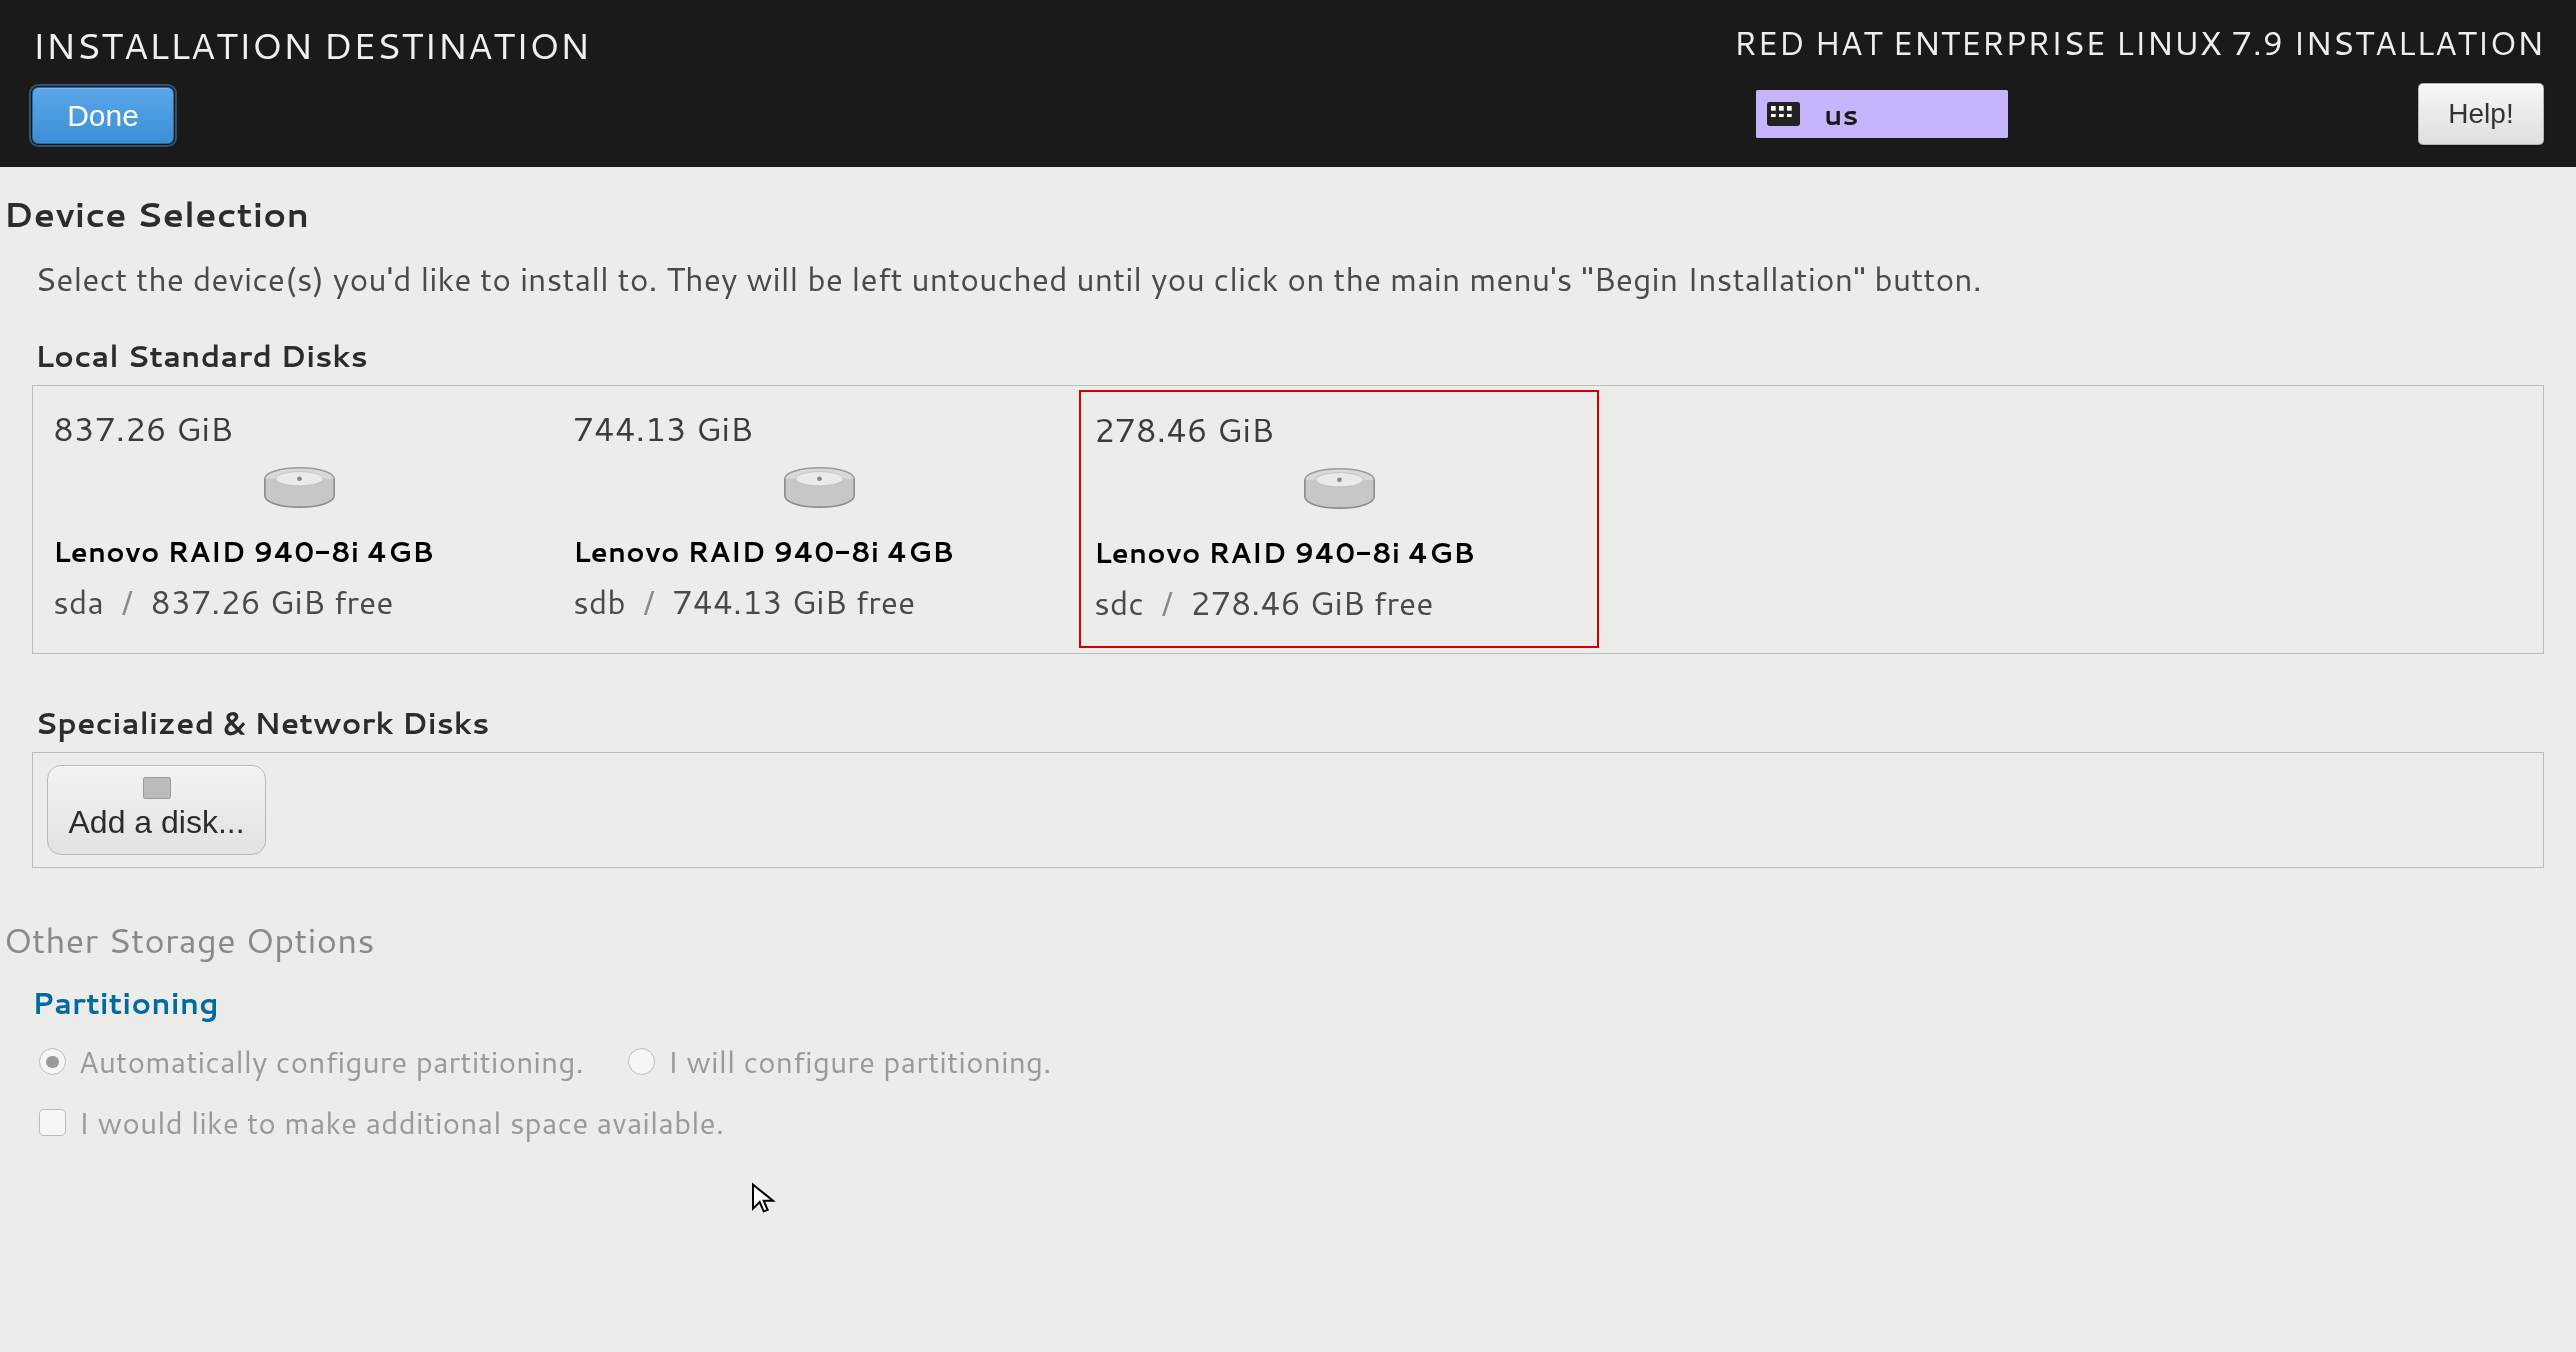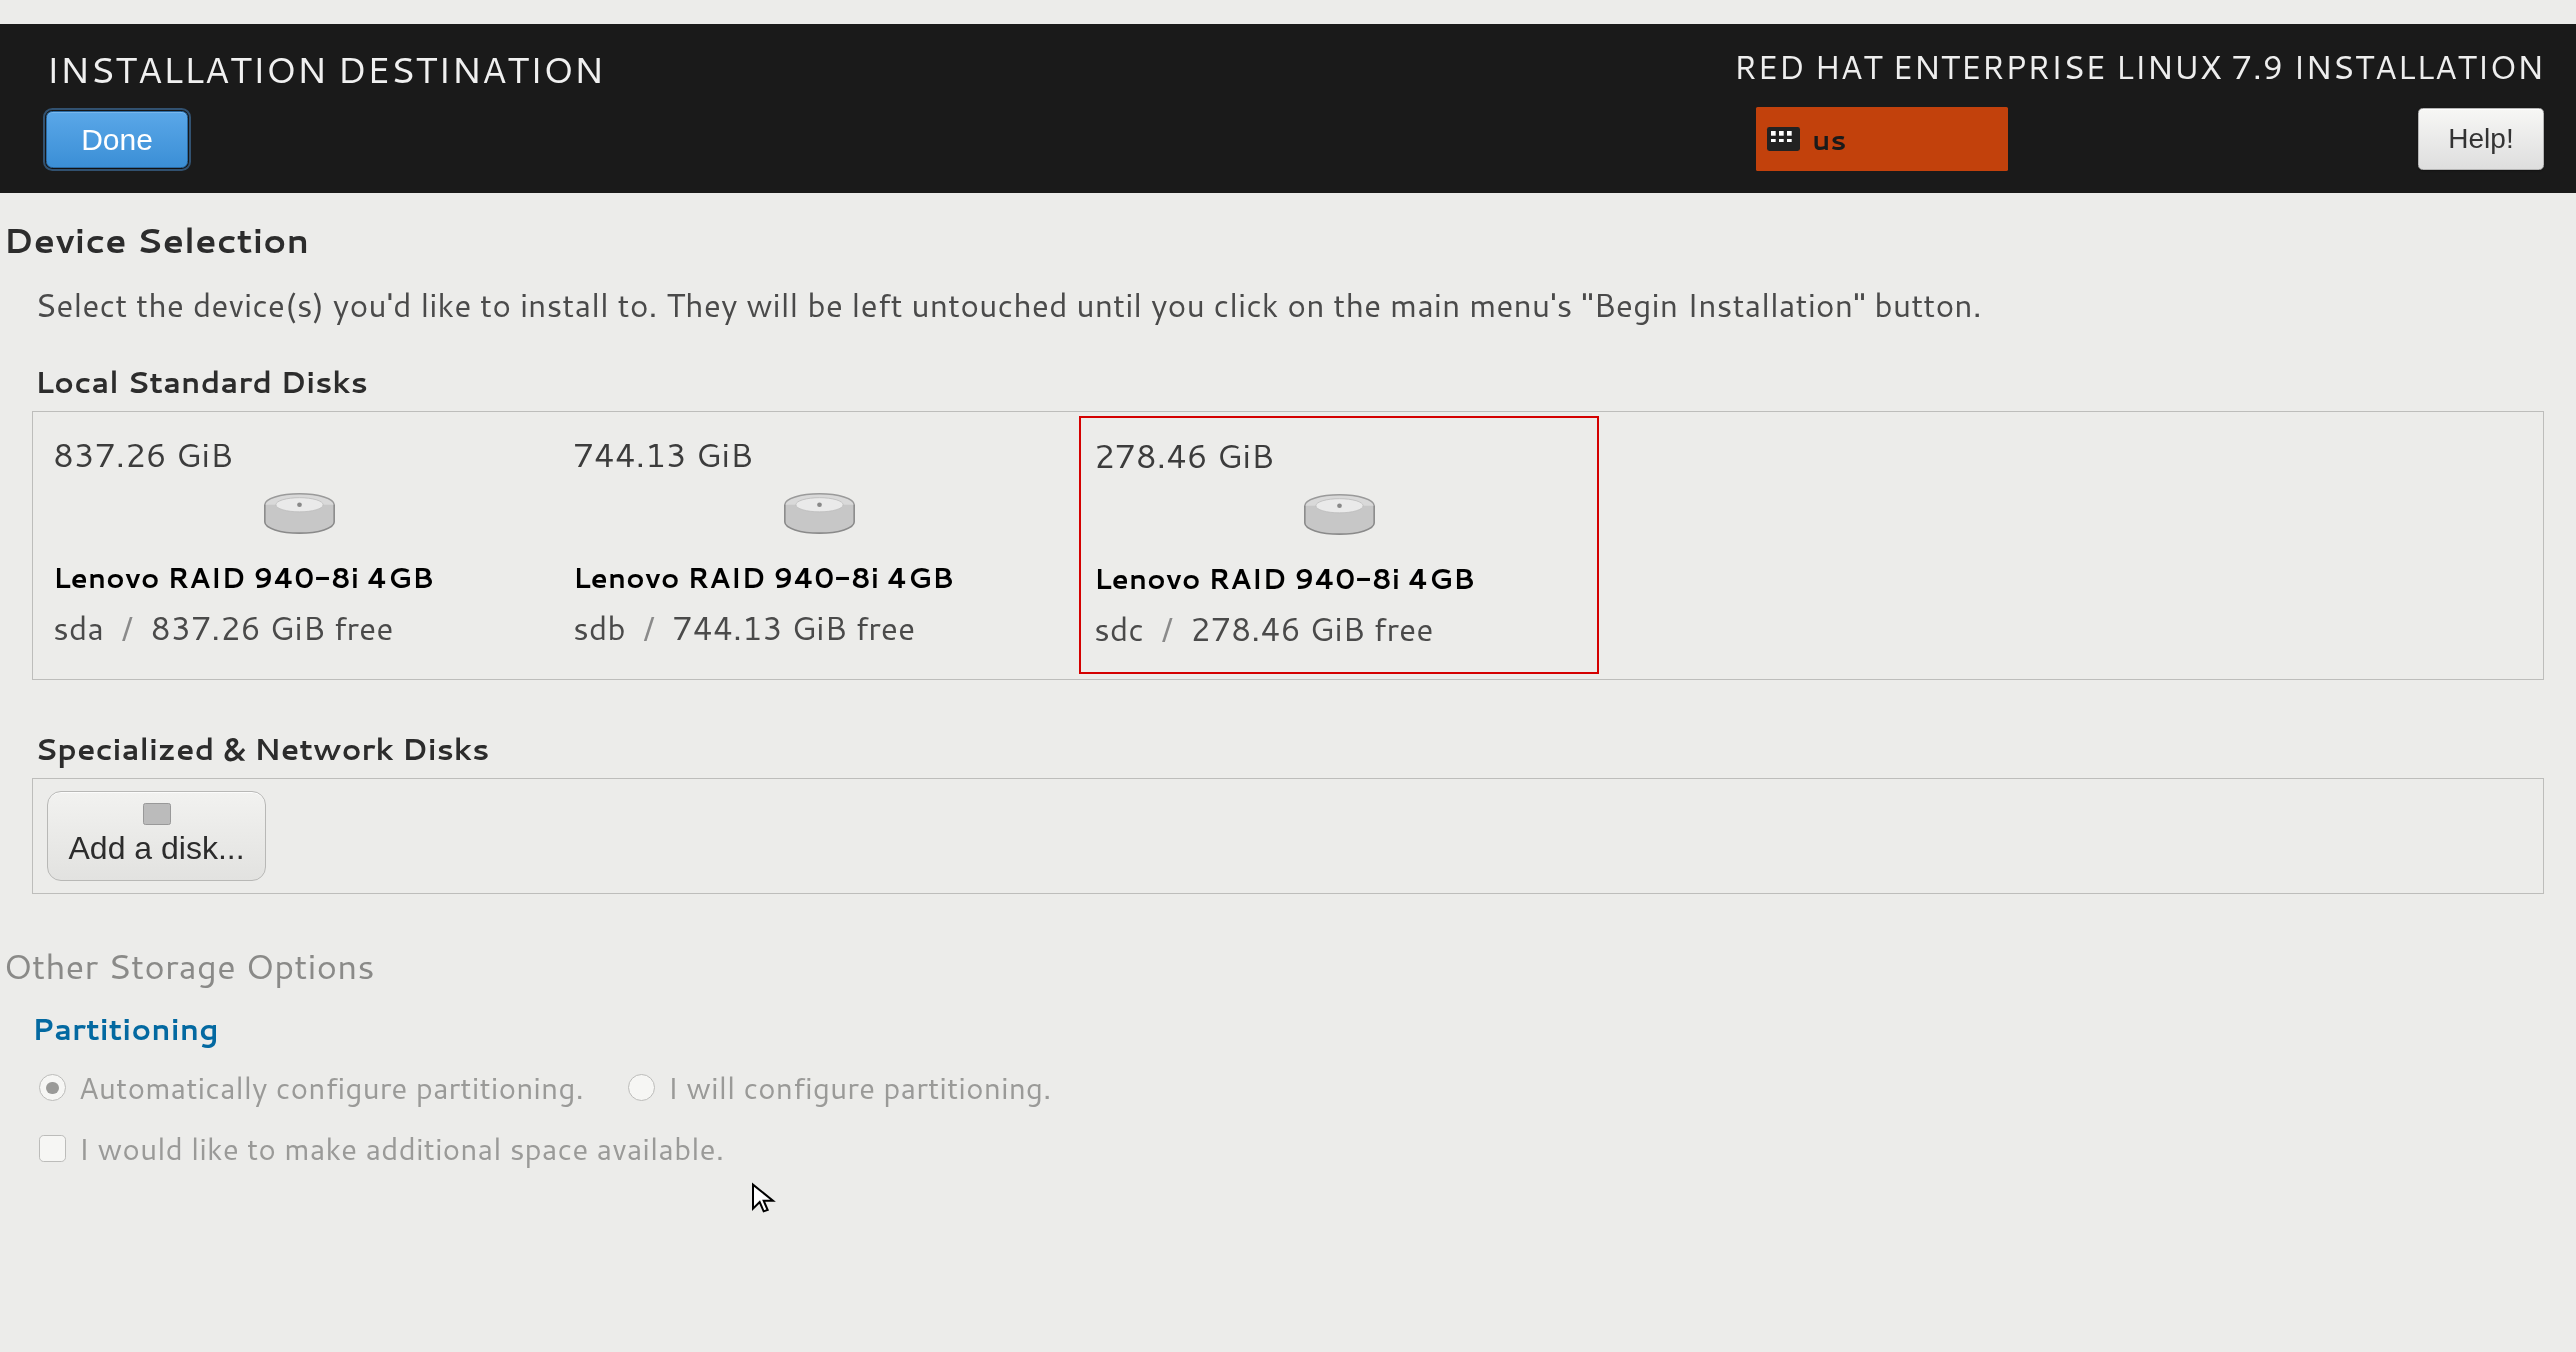--- a/index.html
+++ b/index.html
@@ -7,25 +7,24 @@
     width: 2576px;
     height: 1353px;
     font-family: "Cantarell", "DejaVu Sans", "Liberation Sans", sans-serif;
     background: #ececea;
     color: #2e2e2e;
     overflow: hidden;
   }
   .header {
     background: #1a1a1a;
     color: #f0f0f0;
-    padding: 19px 32px 22px 46px;
+    padding: 19px 32px 22px 32px;
     display: flex;
     justify-content: space-between;
     align-items: flex-start;
-    margin-top: 24px;
   }
   .header-left { display: flex; flex-direction: column; gap: 16px; }
   .page-title {
     font-size: 37px;
     font-weight: 400;
     letter-spacing: 0.4px;
     color: #f0f0f0;
   }
   .done-btn {
     width: 142px;
@@ -52,28 +51,28 @@
     font-weight: 400;
     color: #eeeeee;
     letter-spacing: 0.4px;
   }
   .header-row2 {
     display: flex;
     align-items: center;
     gap: 410px;
   }
   .kb-indicator {
-    background: #c2410c;
+    background: #c4b5fd;
     color: #1a1a1a;
-    height: 64px;
+    height: 48px;
     width: 252px;
     display: flex;
     align-items: center;
     padding: 0 11px;
-    gap: 12px;
+    gap: 24px;
     border-radius: 1.6px;
   }
   .kb-icon {
     width: 33px; height: 24px;
     background: #222;
     border-radius: 2.4px;
     position: relative;
   }
   .kb-icon::before {
     content: "";

